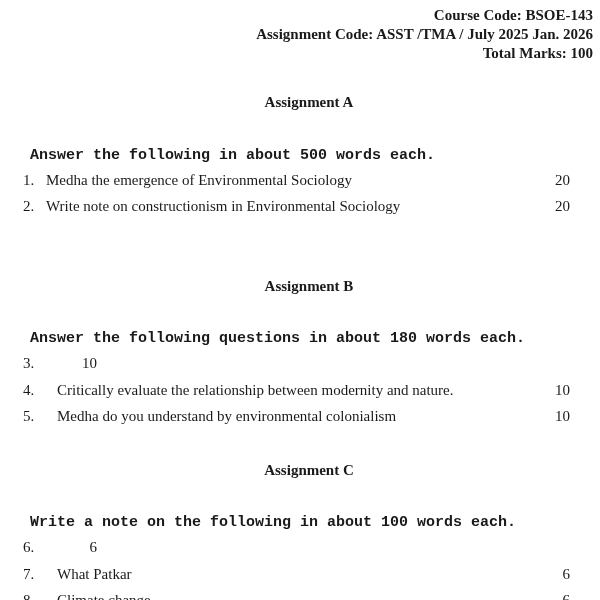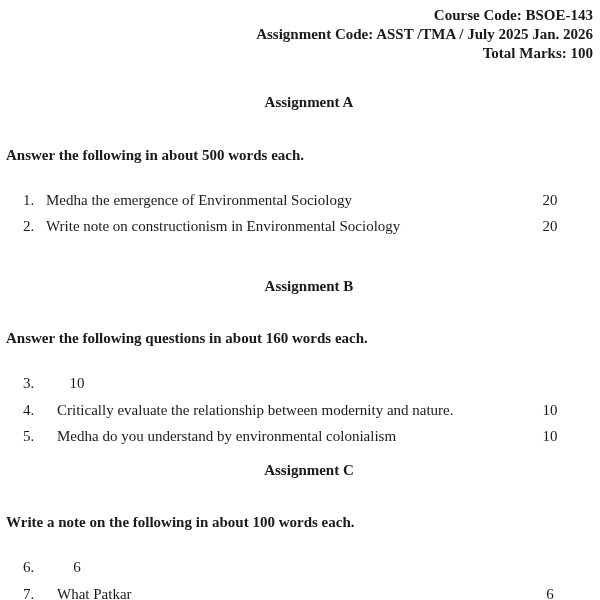--- a/index.html
+++ b/index.html
@@ -27,35 +27,36 @@
     .section-title {
       position: absolute;
       left: 0;
       width: 618px;
       text-align: center;
       font-weight: bold;
       font-size: 15px;
     }
     .instruction {
       position: absolute;
-      left: 6px;
+      left: 30px;
       font-weight: bold;
       font-size: 15px;
+      font-family: Liberation Mono, monospace;
     }
     .q-row {
       position: absolute;
       left: 23px;
       width: 547px;
       font-size: 15px;
       display: flex;
       align-items: baseline;
     }
     .q-num { display: inline-block; }
     .q-text { flex: 1; }
-    .q-marks { text-align: center; width: 40px; margin-top: 20px; }
+    .q-marks { text-align: right; width: 40px; }
     .a .q-num { width: 23px; }
     .b .q-num { width: 34px; }
     em { font-style: italic; }
   </style>
 </head>
 <body>
 
 <div class="header">
   <div>Course Code: BSOE-143</div>
   <div>Assignment Code: ASST /TMA /  July 2025 Jan. 2026</div>
@@ -69,21 +70,21 @@
   <span class="q-text">Medha the emergence of Environmental Sociology</span>
   <span class="q-marks">20</span>
 </div>
 <div class="q-row a" style="top:198px;">
   <span class="q-num">2.</span>
   <span class="q-text">Write note on constructionism in Environmental Sociology</span>
   <span class="q-marks">20</span>
 </div>
 
 <div class="section-title" style="top:278px;">Assignment B</div>
-<div class="instruction" style="top:330px;">Answer the following questions in about 160 words each.</div>
+<div class="instruction" style="top:330px;">Answer the following questions in about 180 words each.</div>
 <div class="q-row b" style="top:355px;">
   <span class="q-num">3.</span>
   <span class="q-marks">10</span>
 </div>
 <div class="q-row b" style="top:382px;">
   <span class="q-num">4.</span>
   <span class="q-text">Critically evaluate the relationship between modernity and nature.</span>
   <span class="q-marks">10</span>
 </div>
 <div class="q-row b" style="top:408px;">

